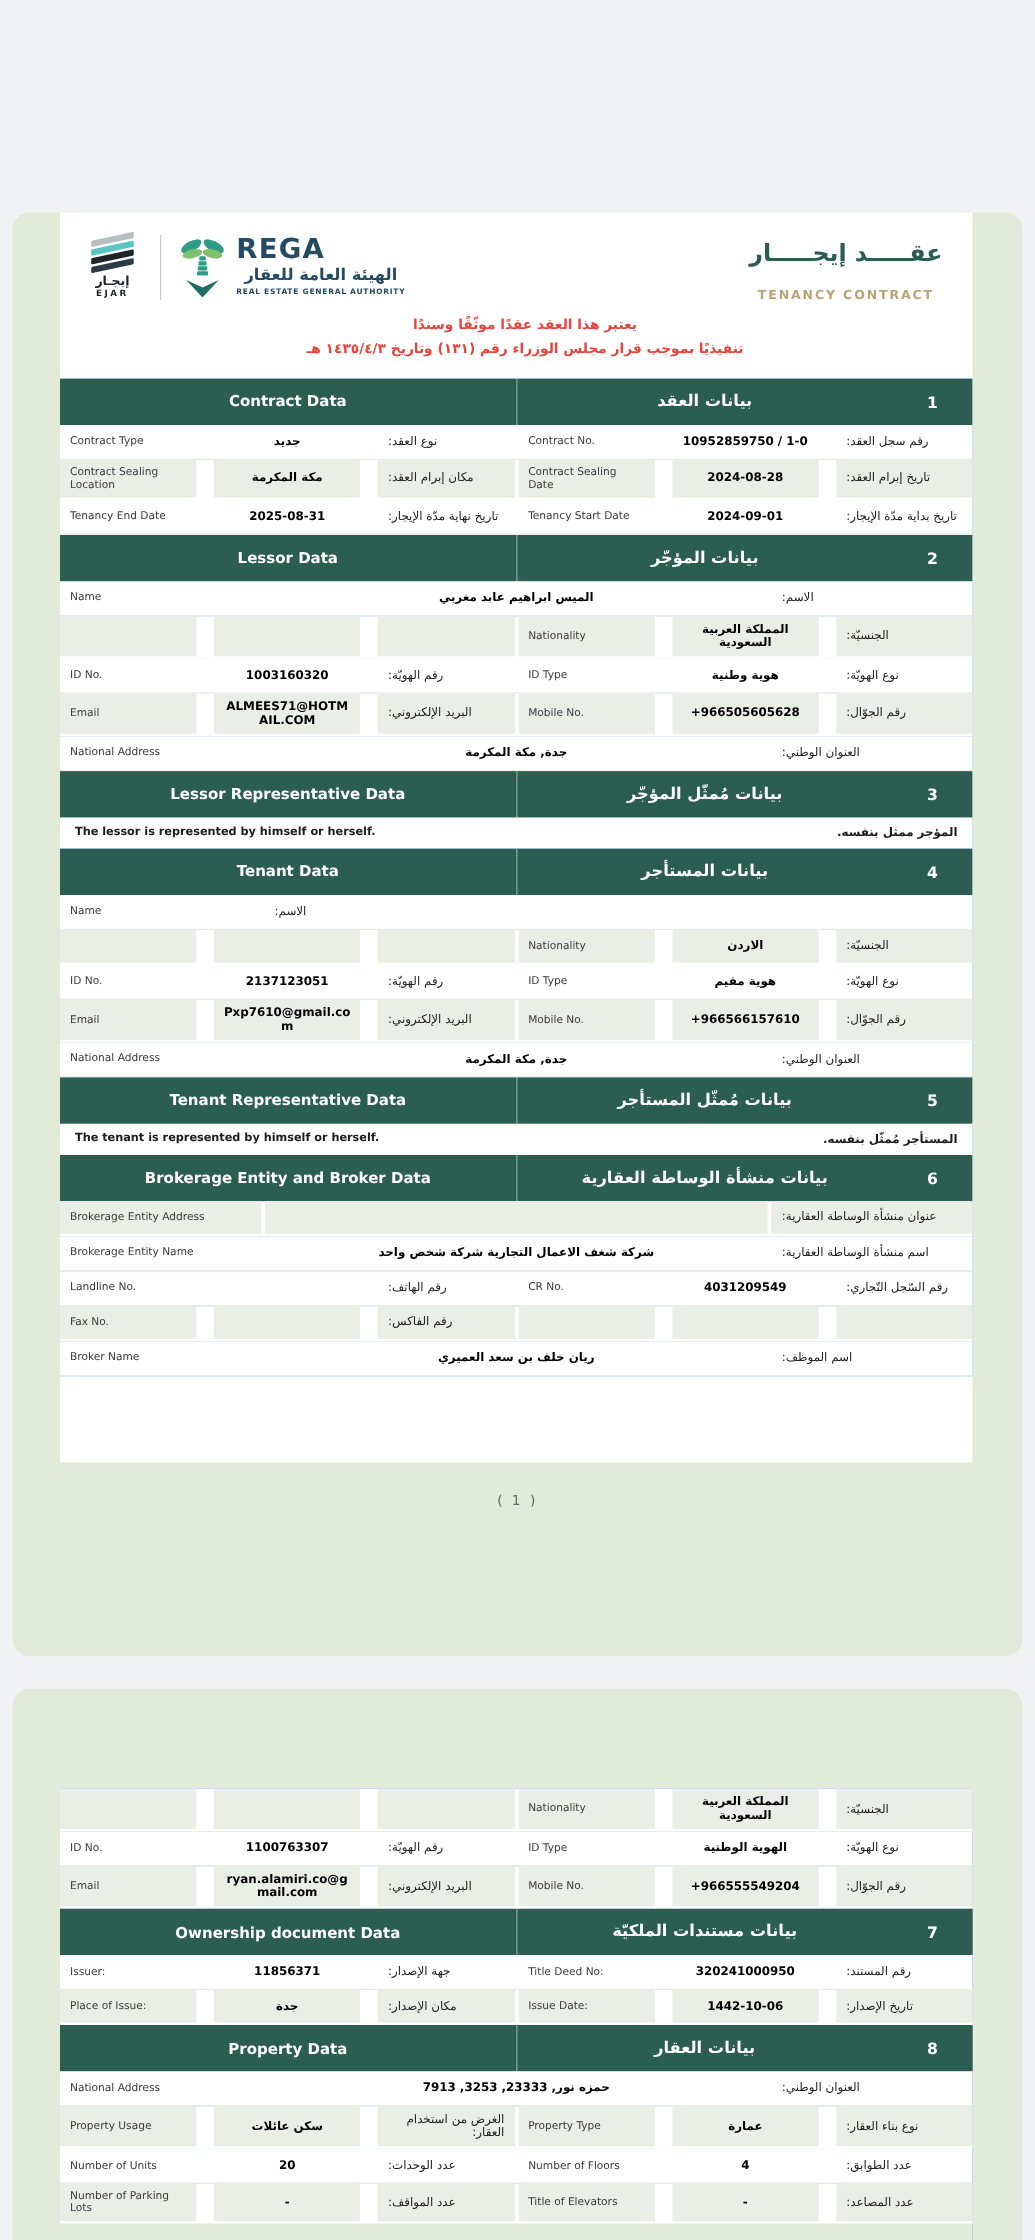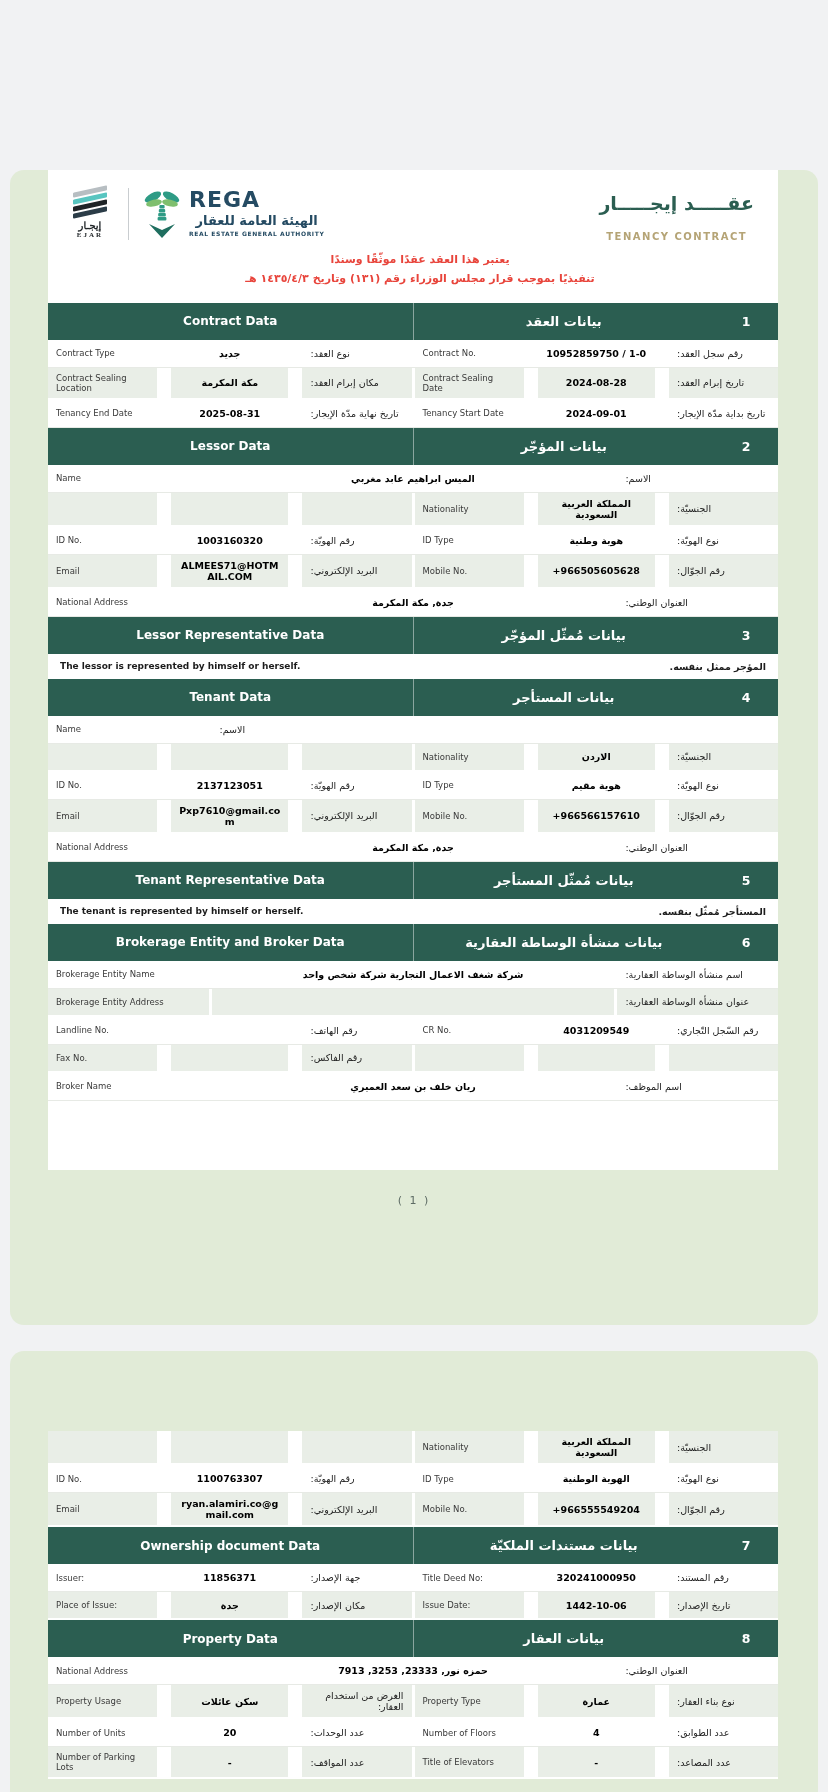--- a/index.html
+++ b/index.html
@@ -19,21 +19,21 @@
   .card{margin:0 10px;background:var(--card);border-radius:14px;position:relative;}
   .card.p1{height:1155px;}
   .gap-strip{height:26px;background:var(--bg);}
   .card.p2{height:640px;border-bottom-left-radius:0;border-bottom-right-radius:0;}
   .doc{background:#fff;margin-left:38px;margin-right:40px;}
   .p1 .doc{margin-top:80px;height:1000px;overflow:hidden;}
   .p2 .docwrap{margin-left:38px;margin-right:40px;padding-top:80px;}
   
   .doc-header{display:flex;justify-content:space-between;align-items:flex-start;padding:18px 14px 0 16px;}
   .logos{display:flex;align-items:center;gap:12px;}
-  .ejar-logo{display:flex;flex-direction:column;align-items:center;width:52px;font-family:Liberation Serif, serif;}
+  .ejar-logo{display:flex;flex-direction:column;align-items:center;width:52px;}
   .stripe{width:34px;height:5px;border-radius:1px;transform:skewY(-12deg);margin-bottom:2px;}
   .s1{background:#b7bec2;}
   .s2{background:#58c5c0;}
   .s3{background:#1f2427;}
   .s4{background:#2b3c47;}
   .ejar-ar{font-size:10px;font-weight:bold;color:#1f2427;margin-top:3px;}
   .ejar-en{font-size:7px;font-weight:bold;letter-spacing:2px;color:#1f2427;}
   .logo-divider{width:1px;height:52px;background:#c9cdd0;}
   .rega-logo{display:flex;align-items:flex-start;gap:6px;}
   .rega-text{display:flex;flex-direction:column;align-items:flex-start;}
@@ -300,29 +300,29 @@
           </div>
           <div class="sec">
             <div class="sec-en-wrap">
               <div class="sec-en">Brokerage Entity and Broker Data</div>
             </div>
             <div class="sec-right">
               <div class="sec-ar" dir="rtl">بيانات منشأة الوساطة العقارية</div>
               <div class="sec-num">6</div>
             </div>
           </div>
-          <div class="row rowfull light">
-            <div class="cell c-en" dir="ltr">Brokerage Entity Name</div>
-            <div class="cell c-val" dir="auto">شركة شغف الاعمال التجارية شركة شخص واحد</div>
-            <div class="cell c-ar" dir="rtl">اسم منشأة الوساطة العقارية:</div>
-          </div>
           <div class="row rowfull shade">
             <div class="cell c-en" dir="ltr">Brokerage Entity Address</div>
             <div class="cell c-val" dir="auto"></div>
             <div class="cell c-ar" dir="rtl">عنوان منشأة الوساطة العقارية:</div>
+          </div>
+          <div class="row rowfull light">
+            <div class="cell c-en" dir="ltr">Brokerage Entity Name</div>
+            <div class="cell c-val" dir="auto">شركة شغف الاعمال التجارية شركة شخص واحد</div>
+            <div class="cell c-ar" dir="rtl">اسم منشأة الوساطة العقارية:</div>
           </div>
           <div class="row light">
             <div class="half">
               <div class="cell c-en" dir="ltr">Landline No.</div>
               <div class="cell c-val" dir="auto"></div>
               <div class="cell c-ar" dir="rtl">رقم الهاتف:</div>
             </div>
             <div class="half">
               <div class="cell c-en" dir="ltr">CR No.</div>
               <div class="cell c-val" dir="auto">4031209549</div>

